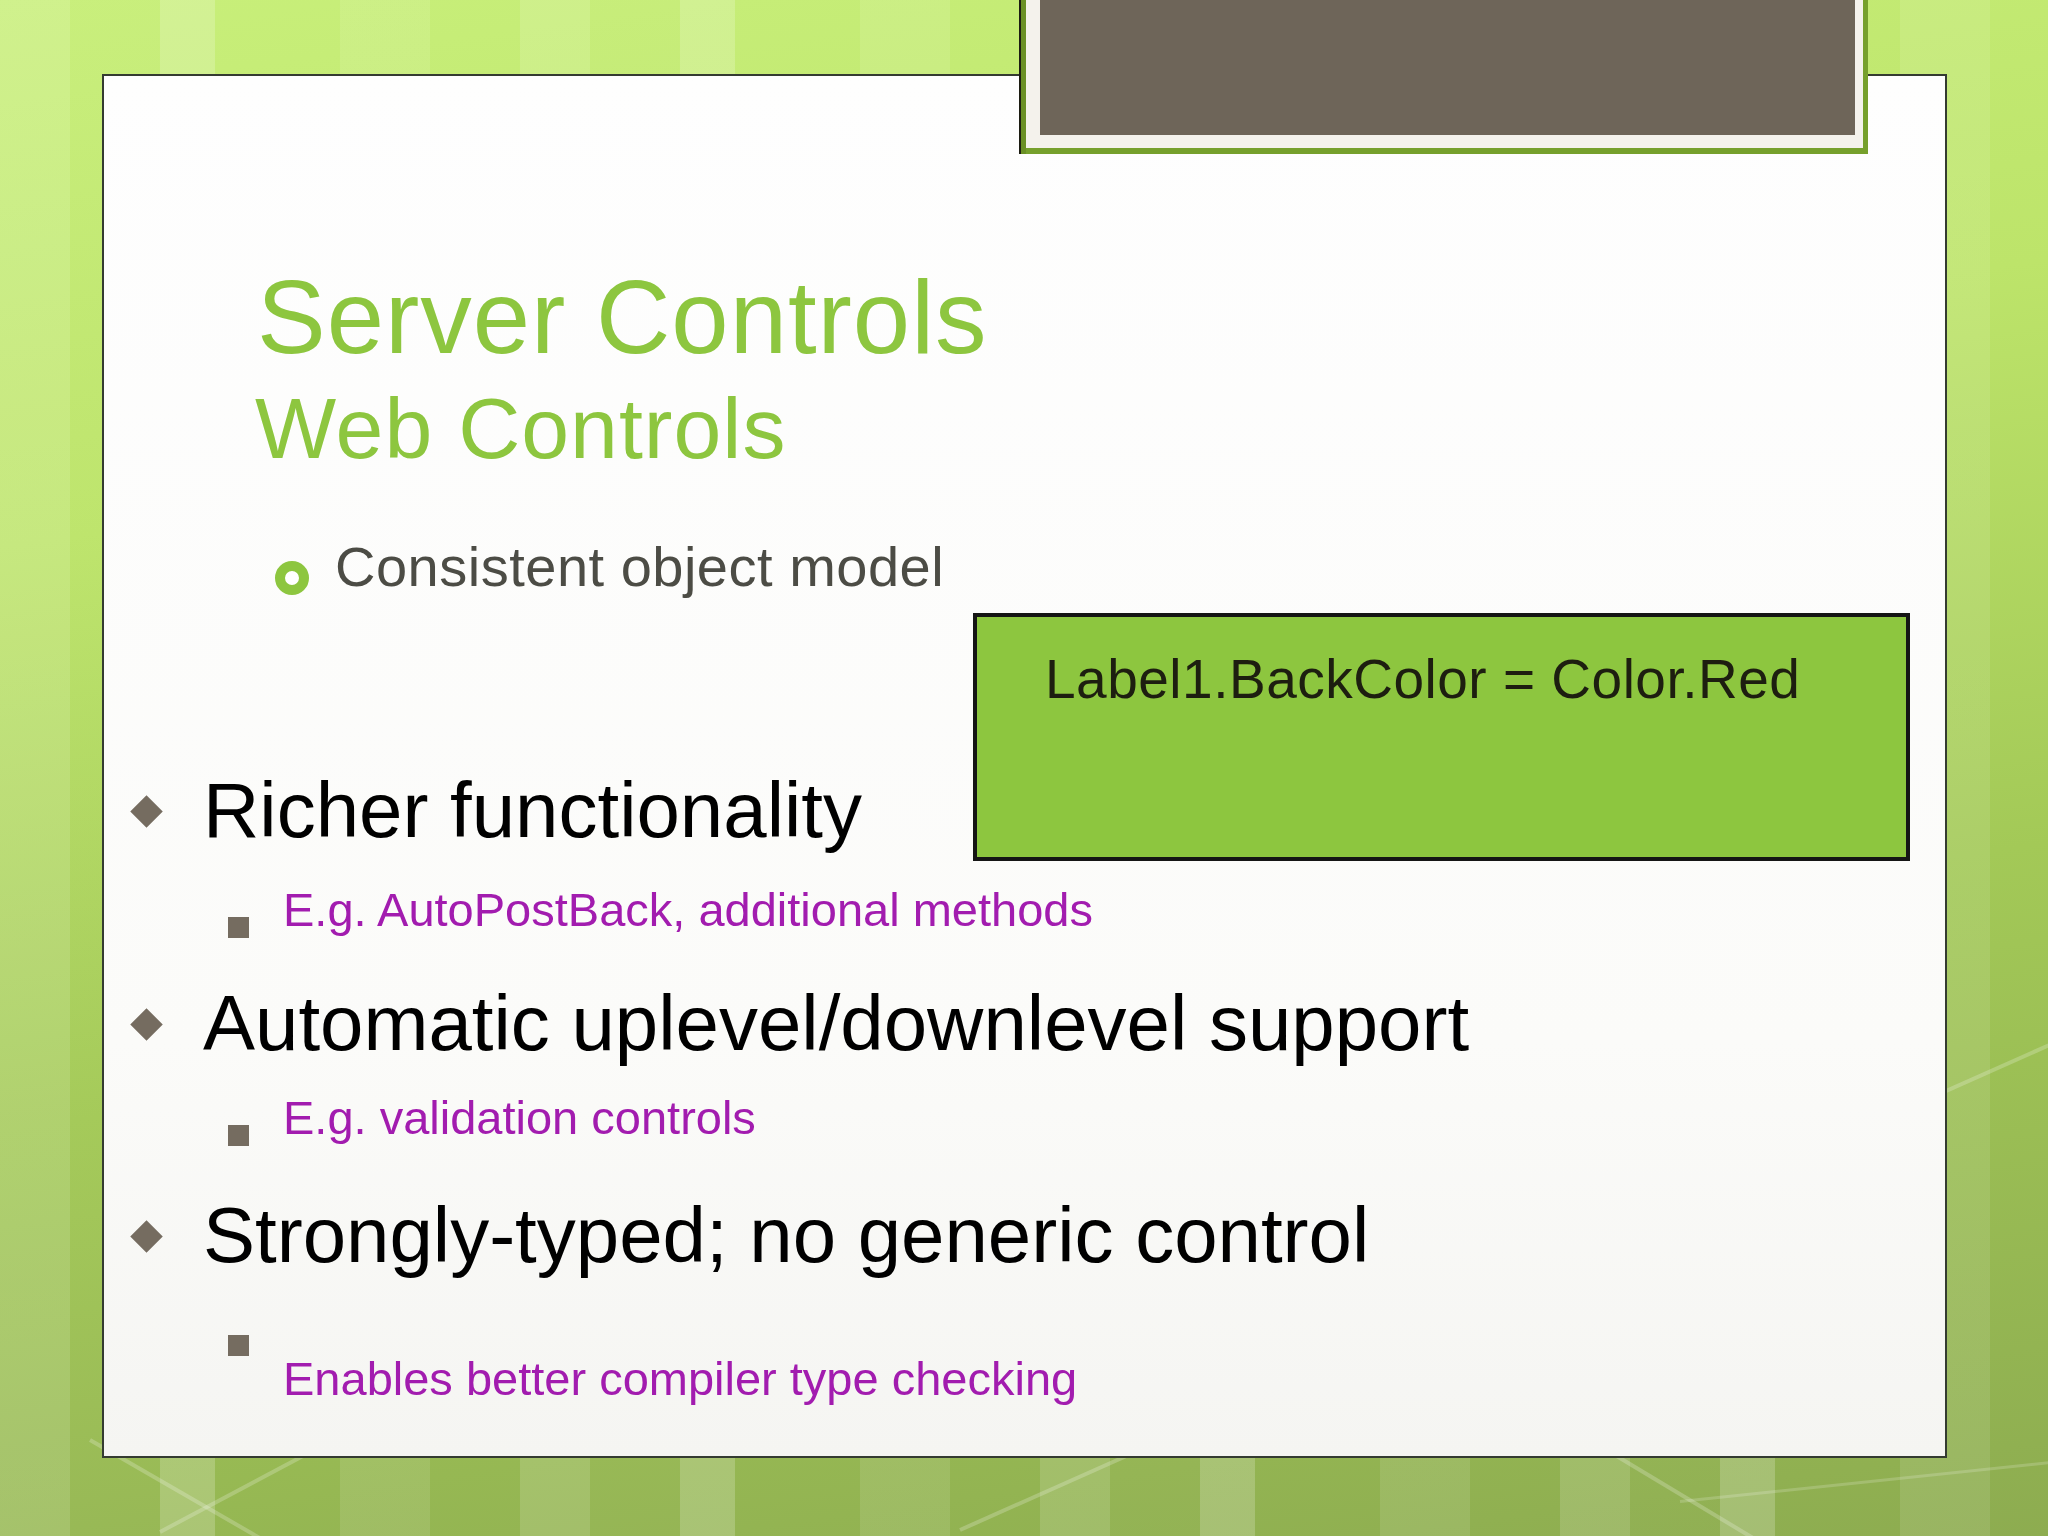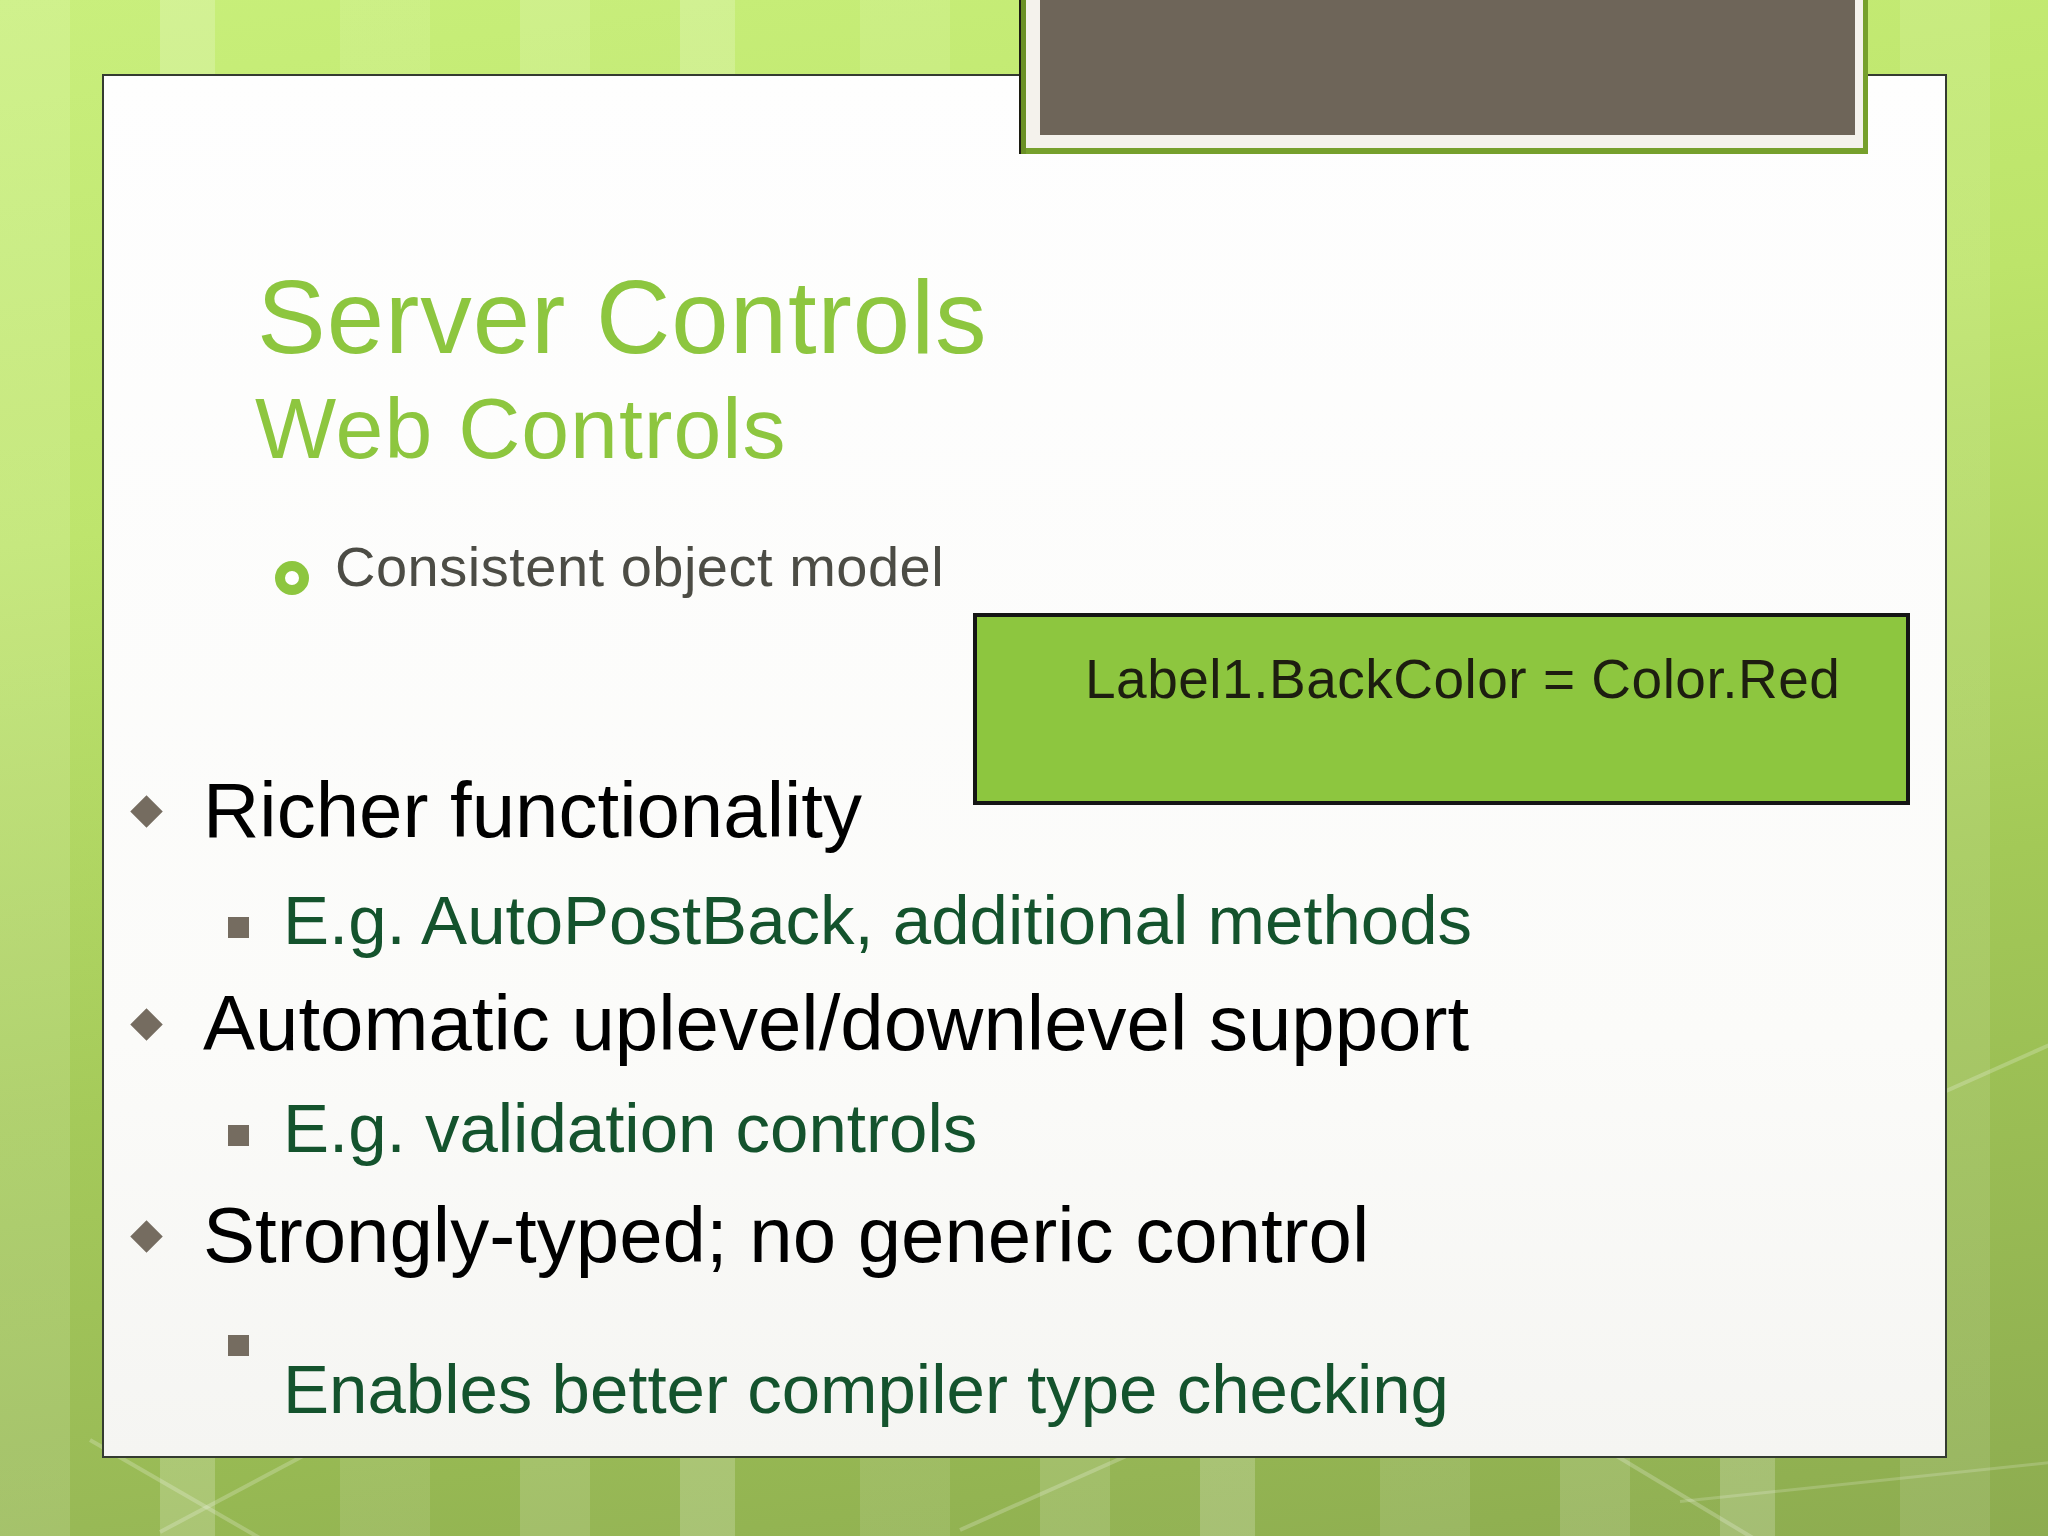--- a/index.html
+++ b/index.html
@@ -56,32 +56,32 @@
   .donut{
     position:absolute;left:275px;top:561px;width:14px;height:14px;
     border:10px solid #8dc63f;border-radius:50%;background:#fff;
   }
   .heading{
     position:absolute;left:335px;top:539px;font-size:56px;line-height:1;
     color:#4c4c45;letter-spacing:0.5px;white-space:nowrap;
   }
 
   .code-box{
-    position:absolute;left:973px;top:613px;width:937px;height:192px;
+    position:absolute;left:973px;top:613px;width:937px;height:248px;
     background:#8dc63f;border:4px solid #151515;box-sizing:border-box;
-    padding:32px 0 0 108px;
+    padding:32px 0 0 68px;
     font-size:55px;line-height:60px;color:#1d1e10;letter-spacing:0.5px;white-space:nowrap;
   }
 
   .main-line{
     position:absolute;left:203px;font-size:78px;line-height:1;color:#000;
     white-space:nowrap;
   }
   .sub-line{
-    position:absolute;left:283px;font-size:69px;line-height:1;color:#14532d;
+    position:absolute;left:283px;font-size:47px;line-height:1;color:#a21caf;
     white-space:nowrap;
   }
   .diamond{
     position:absolute;left:135px;width:23px;height:23px;background:#756c60;
     transform:rotate(45deg);
   }
   .sqr{
     position:absolute;left:228px;width:21px;height:21px;background:#756c60;
   }
   .t1{top:771px;} .d1{top:800px;}

